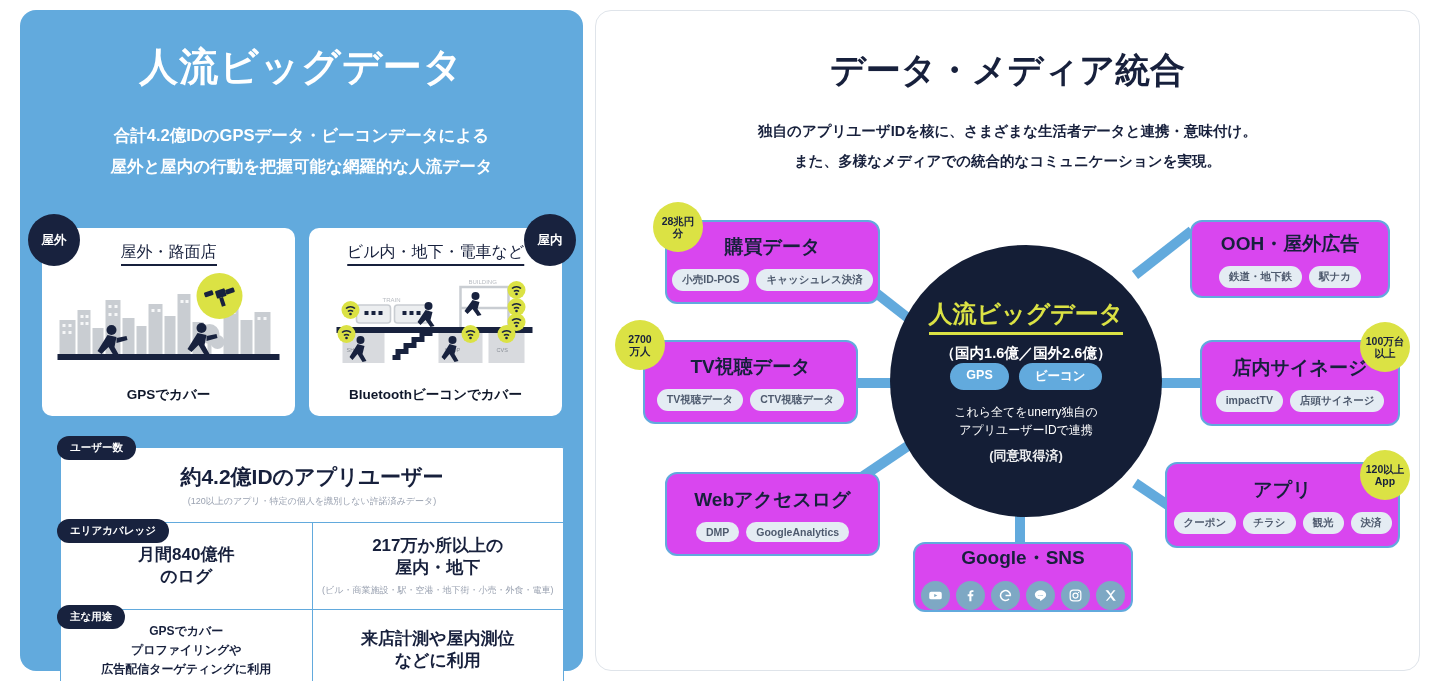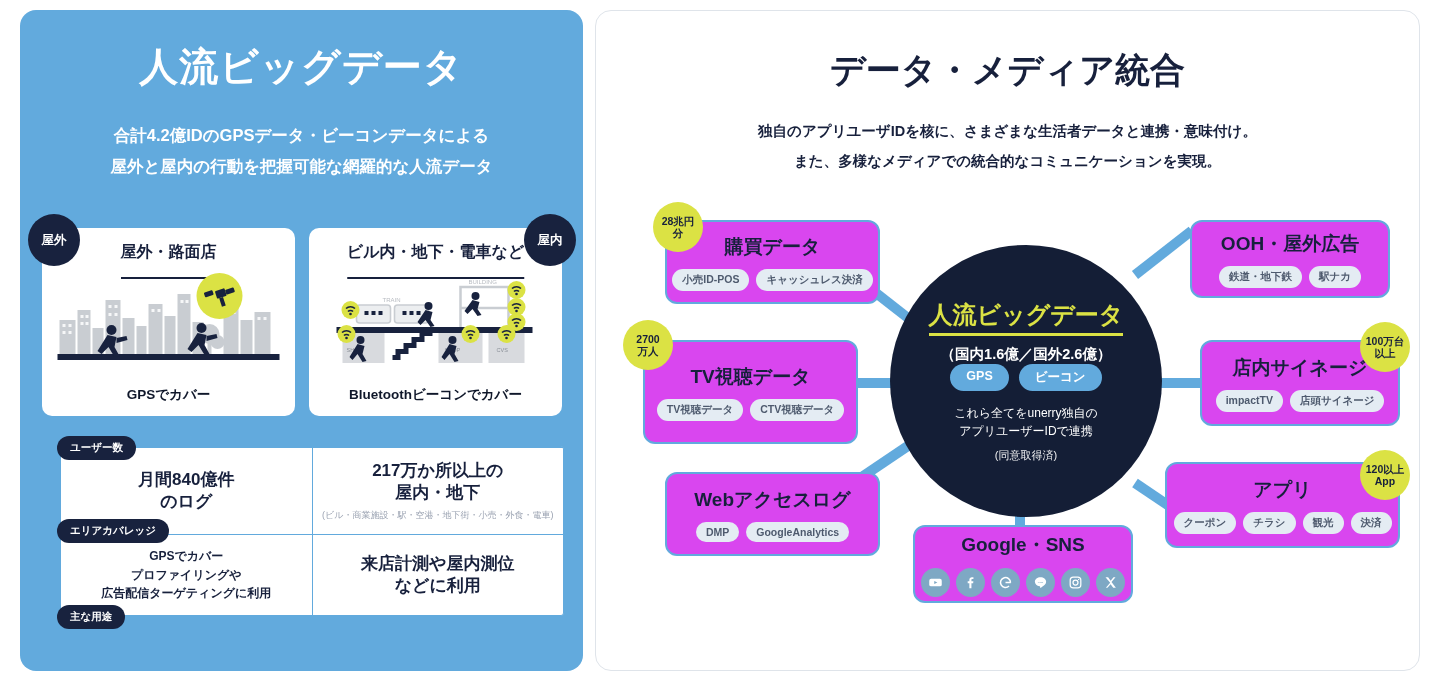--- a/index.html
+++ b/index.html
@@ -29,24 +29,24 @@
 
   .lp-cards{
     position:absolute;left:22px;top:218px;width:520px;
     display:flex;gap:14px;
   }
   .lp-card{
     position:relative;flex:1;background:#ffffff;border-radius:10px;
     height:188px;box-sizing:border-box;padding-top:14px;
   }
   .lp-card-title{
-    text-align:center;font-size:16px;font-weight:bold;color:#17203c;
+    text-align:center;font-size:16px;font-weight:normal;color:#17203c;
     border-bottom:2.5px solid #17203c;display:inline-block;
     position:relative;left:50%;transform:translateX(-50%);
-    padding-bottom:14px;
+    padding-bottom:1px;
   }
   .badge-round{
     position:absolute;width:52px;height:52px;border-radius:50%;
     background:#18223e;color:#ffffff;font-size:12.5px;font-weight:bold;
     display:flex;align-items:center;justify-content:center;
     z-index:5;
   }
   .badge-outdoor{left:-14px;top:-14px;}
   .badge-indoor{right:-14px;top:-14px;}
   .lp-card-cap{
@@ -123,21 +123,21 @@
     color:#dbe244;font-size:24px;font-weight:bold;
     border-bottom:3px solid #dbe244;padding-bottom:2px;
   }
   .hub-sub{color:#ffffff;font-size:14.5px;font-weight:bold;margin-top:9px;}
   .hub-chips{display:flex;gap:10px;margin-top:0;}
   .hub-chip{
     background:#62aadd;color:#ffffff;font-size:12.5px;font-weight:bold;
     border-radius:14px;padding:5px 16px;
   }
   .hub-note{color:#ffffff;font-size:12px;font-weight:normal;margin-top:13px;line-height:1.5;}
-  .hub-fine{color:#ffffff;font-size:11px;margin-top:8px;opacity:.92;}
+  .hub-fine{color:#ffffff;font-size:13px;margin-top:8px;opacity:.92;font-weight:bold;}
 
   .sns-icons{display:flex;gap:6px;margin-top:10px;}
   .sns-icon{
     width:29px;height:29px;border-radius:50%;background:#7ea8c4;
     display:flex;align-items:center;justify-content:center;color:#fff;
   }
   .footnote{
     position:absolute;right:16px;bottom:10px;
     font-size:9.5px;color:#b4bac4;
   }
@@ -314,20 +314,26 @@
             </g>
           </svg>
         </div>
         <div class="lp-card-cap">Bluetoothビーコンでカバー</div>
       </div>
     </div>
 
     <div class="lp-table">
 
       <div class="pill-label" style="top:-11px;">ユーザー数</div>
+      <div class="tbl-row">
+        <div class="tbl-cell" style="padding:16px 6px 14px;">
+          <div class="tbl-big">約4.2億IDのアプリユーザー</div>
+          <div class="tbl-note">(120以上のアプリ・特定の個人を識別しない許諾済みデータ)</div>
+        </div>
+      </div>
 
       <div class="pill-label" style="top:72px;">エリアカバレッジ</div>
       <div class="tbl-row">
         <div class="tbl-cell" style="height:86px;">
           <div class="tbl-mid">月間840億件</div>
           <div class="tbl-mid">のログ</div>
         </div>
         <div class="tbl-cell" style="height:86px;">
           <div class="tbl-mid">217万か所以上の</div>
           <div class="tbl-mid">屋内・地下</div>
@@ -374,28 +380,28 @@
       <div class="node-title">購買データ</div>
       <div class="tags">
         <span class="tag">小売ID-POS</span>
         <span class="tag">キャッシュレス決済</span>
       </div>
     </div>
     <div class="yellow-badge" style="left:58px;top:192px;">
       <span><span>28兆円</span><br><span>分</span></span>
     </div>
 
-    <div class="node" style="left:48px;top:330px;width:215px;height:104px;">
+    <div class="node" style="left:48px;top:330px;width:215px;height:84px;">
       <div class="node-title">TV視聴データ</div>
       <div class="tags">
         <span class="tag">TV視聴データ</span>
         <span class="tag">CTV視聴データ</span>
       </div>
     </div>
-    <div class="yellow-badge" style="left:28px;top:310px;">
+    <div class="yellow-badge" style="left:20px;top:310px;">
       <span><span>2700</span><br><span>万人</span></span>
     </div>
 
     <div class="node" style="left:70px;top:462px;width:215px;height:84px;">
       <div class="node-title">Webアクセスログ</div>
       <div class="tags">
         <span class="tag">DMP</span>
         <span class="tag">GoogleAnalytics</span>
       </div>
     </div>
@@ -425,21 +431,21 @@
         <span class="tag">クーポン</span>
         <span class="tag">チラシ</span>
         <span class="tag">観光</span>
         <span class="tag">決済</span>
       </div>
     </div>
     <div class="yellow-badge" style="left:765px;top:440px;">
       <span><span>120以上</span><br><span>App</span></span>
     </div>
 
-    <div class="node" style="left:318px;top:515px;width:220px;height:78px;">
+    <div class="node" style="left:318px;top:532px;width:220px;height:70px;">
       <div class="node-title">Google・SNS</div>
       <div class="sns-icons">
         <span class="sns-icon">
           <svg width="15" height="15" viewBox="0 0 24 24" fill="#ffffff">
               <rect x="2" y="6" width="20" height="12" rx="3"></rect>
               <polygon points="10,9.5 15,12 10,14.5" fill="#7ea8c4"></polygon>
             </svg>
         </span>
         <span class="sns-icon">
           <svg width="15" height="15" viewBox="0 0 24 24" fill="#ffffff">

